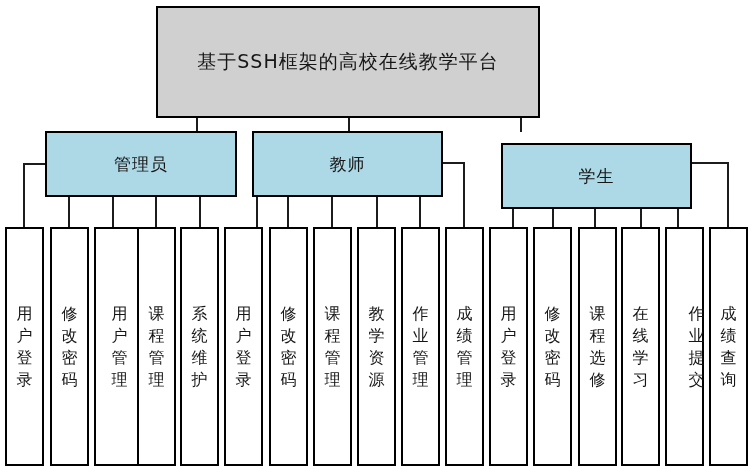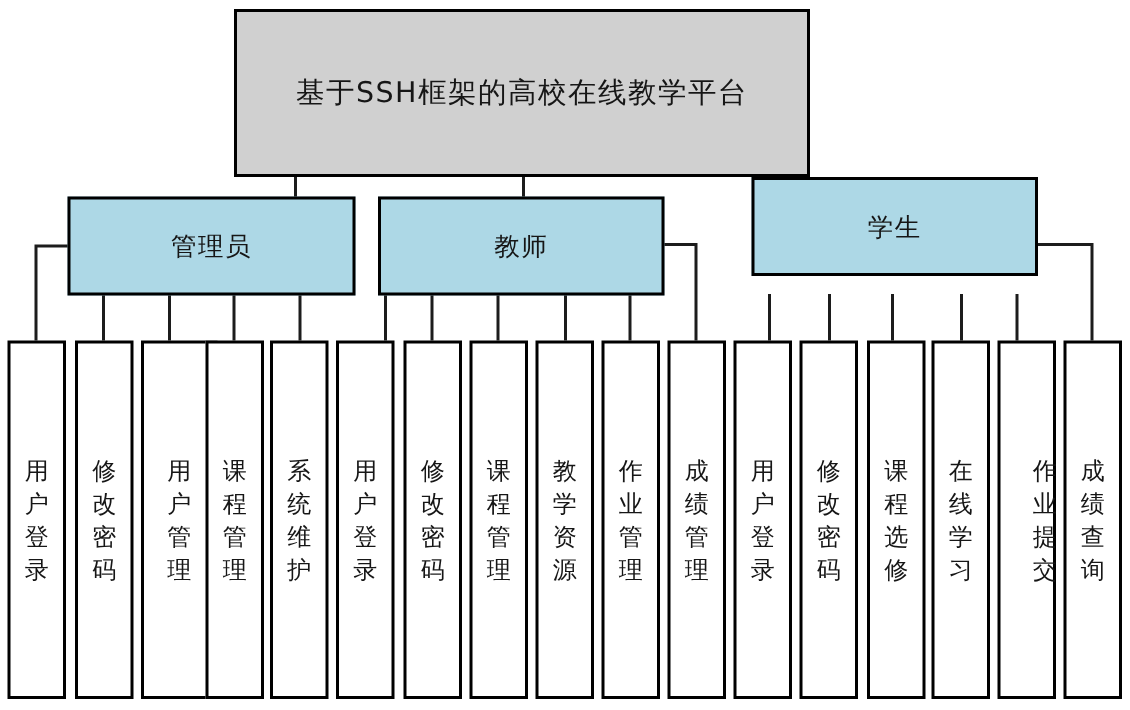--- a/index.html
+++ b/index.html
@@ -82,21 +82,21 @@
   <div class="node root" style="left:156px; top:6px; width:384px; height:112px;">
     <span>基于SSH框架的高校在线教学平台</span>
   </div>
 
   <div class="node group" style="left:45px; top:131px; width:192px; height:66px;">
     <span>管理员</span>
   </div>
   <div class="node group" style="left:252px; top:131px; width:191px; height:66px;">
     <span>教师</span>
   </div>
-  <div class="node group" style="left:501px; top:118px; width:191px; height:66px;">
+  <div class="node group" style="left:501px; top:143px; width:191px; height:66px;">
     <span>学生</span>
   </div>
 
   <div class="node leaf" style="left:5px; top:227px; width:39px; height:239px;">
     <span class="vtext">用户登录</span>
   </div>
   <div class="node leaf" style="left:50px; top:227px; width:39px; height:239px;">
     <span class="vtext">修改密码</span>
   </div>
   <div class="node leaf" style="left:94px; top:227px; width:51px; height:239px;">

